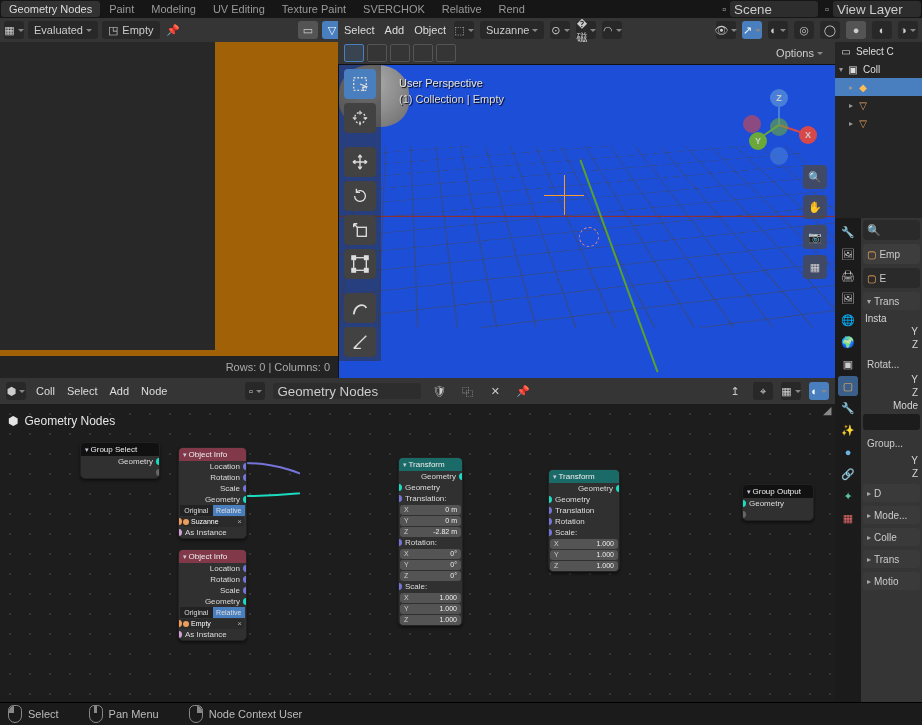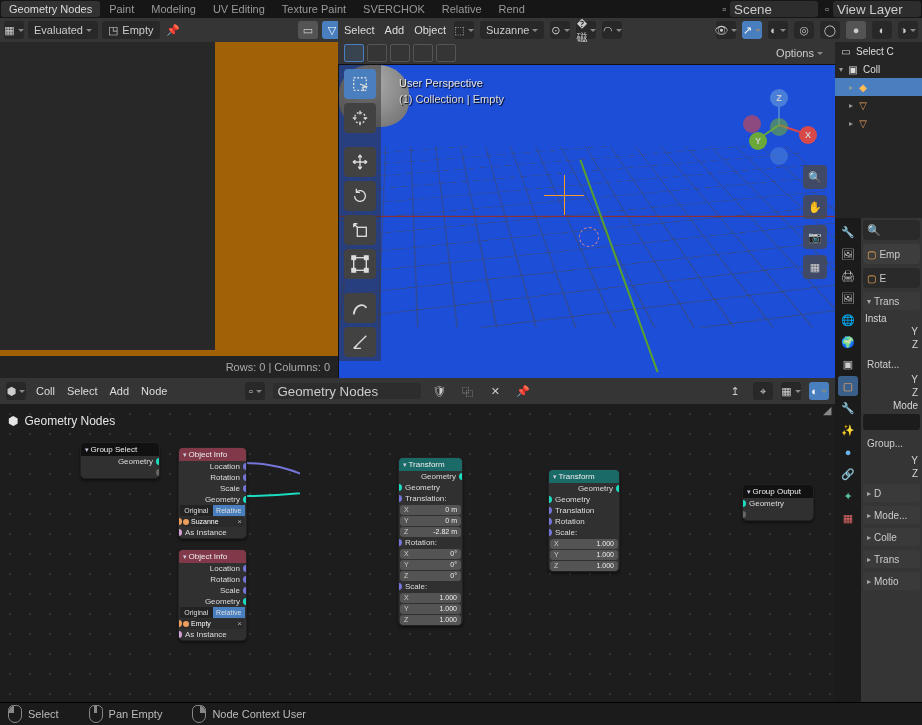--- a/index.html
+++ b/index.html
@@ -638,19 +638,19 @@
   </div>
 </div>
 
 <div class="abs status">
   <div class="sitem">
       <span class="mouse-ico l"></span>
       <span>Select</span>
     </div>
   <div class="sitem">
       <span class="mouse-ico m"></span>
-      <span>Pan Empty</span>
+      <span>Pan Menu</span>
     </div>
   <div class="sitem">
       <span class="mouse-ico r"></span>
       <span>Node Context User</span>
     </div>
 </div>
 
 </body></html>

